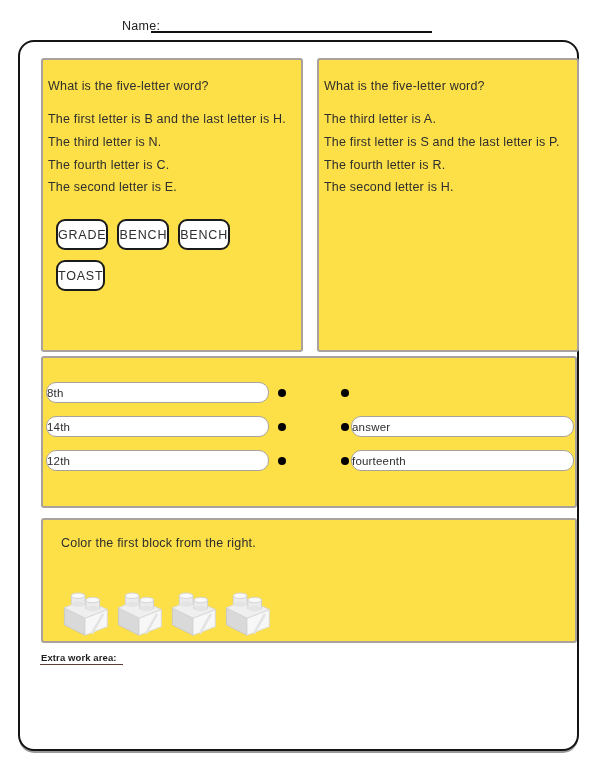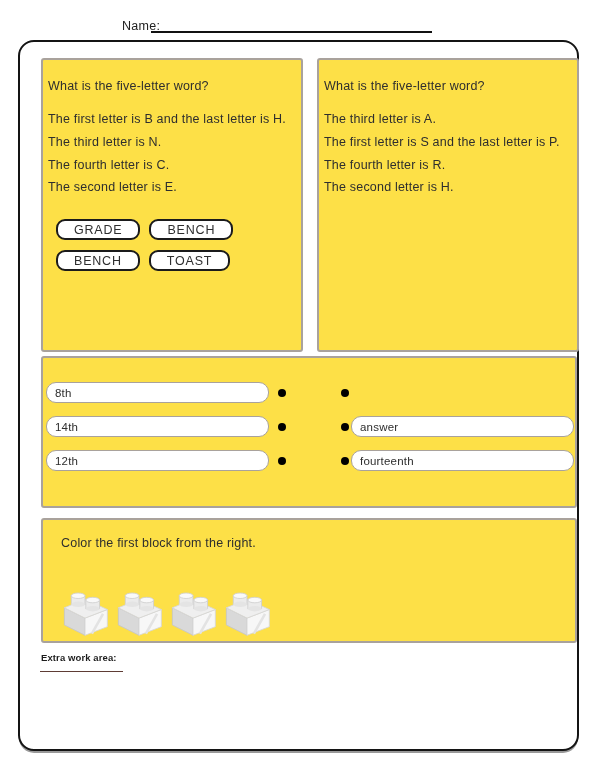--- a/index.html
+++ b/index.html
@@ -21,39 +21,39 @@
   .qbox-left  { left:30px;  top:58px;  width:262px; height:294px; padding:19px 9px 0 5px; }
   .qbox-right { left:306px; top:58px;  width:262px; height:294px; padding:19px 9px 0 5px; }
   .match-box  { left:30px;  top:356px; width:536px; height:152px; padding:24px 0 0 0; }
   .bottom-box { left:30px;  top:518px; width:536px; height:125px; padding:16px 0 0 15px; }
 
   .question { font-size:12.5px; letter-spacing:0.2px; margin-bottom:15px; }
   .clue     { font-size:12.5px; letter-spacing:0.2px; line-height:1.82; }
 
   .options { margin:20px 0 0 8px; display:flex; flex-wrap:wrap; gap:10px 9px; width:232px; }
   .pill { display:inline-flex; align-items:center; justify-content:center;
-          height:21px; padding:0 16px; border:2px solid #1b1b1b; border-radius:9px;
+          height:31px; padding:0 0; border:2px solid #1b1b1b; border-radius:9px;
           font-size:12.5px; letter-spacing:0.8px; background:#fff; }
 
   .match-instruction { font-size:11.5px; letter-spacing:0.2px; margin:0 0 9px 5px; }
   .match-row  { display:flex; align-items:center; height:21px; margin:0 0 13px 3px; }
   .match-item { width:223px; height:21px; border:1.7px solid #a9a29c; border-radius:10px;
-                display:flex; align-items:center; padding-left:8px; font-size:11.5px;
+                display:flex; align-items:center; font-size:11.5px;
                 letter-spacing:0.2px; background:#fff; }
   .dot { width:8px; height:8px; border-radius:50%; background:#000; flex:none; }
   .dot-left  { margin-left:9px; }
   .dot-right { margin-left:55px; }
   .match-item.right { margin-left:2px; }
 
   .color-instruction { font-size:12.5px; letter-spacing:0.2px; margin-left:3px; }
   .blocks { display:flex; gap:2px; margin:32px 0 0 1px; }
   .block  { width:52px; height:55px; }
 
   .extra { left:40px; top:652px; font-size:9.5px; font-weight:bold; letter-spacing:0.1px;
-           color:#1d1d1d; border-bottom:1.6px solid #5f3c35; padding:0 6px 8px 1px; }
+           color:#1d1d1d; border-bottom:1.6px solid #5f3c35; padding:0 6px 1px 1px; }
 </style>
 </head>
 <body>
 
 <span class="abs name-label">Name:</span>
 <span class="abs name-line"></span>
 
 <div class="abs outer"></div>
 
 <div class="abs sect qbox-left">

